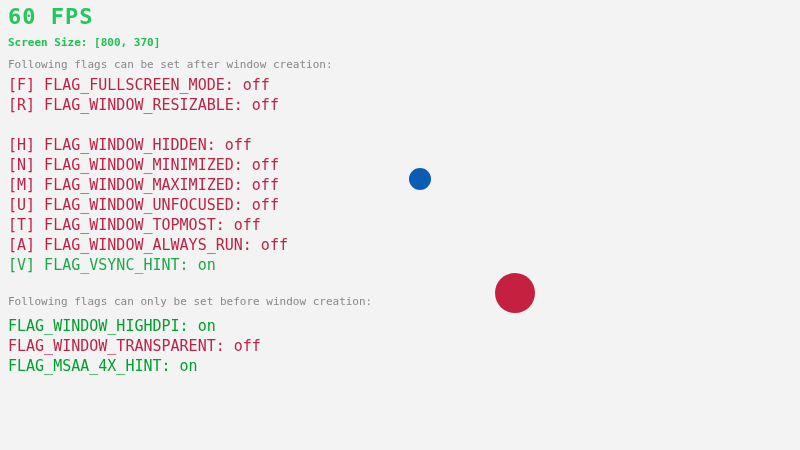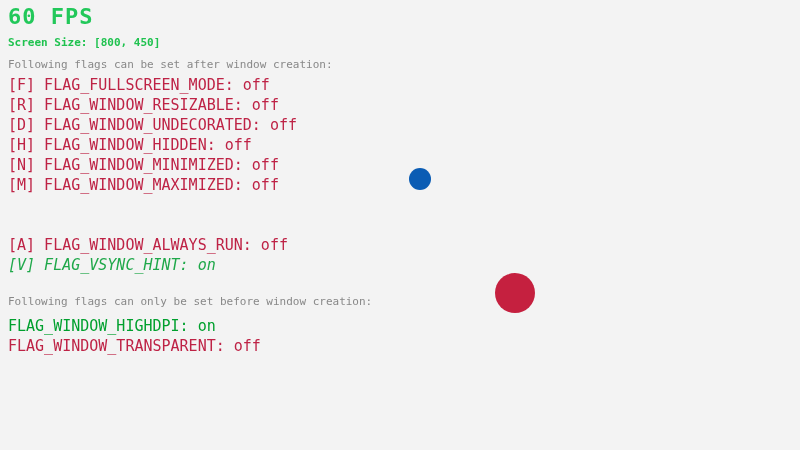--- a/index.html
+++ b/index.html
@@ -54,21 +54,21 @@
   #hdr-before { top: 296px; }
 
   .flag-line {
     position: absolute;
     left: 8px;
     font-size: 15px;
     line-height: 1;
     white-space: pre;
   }
   .flag-off { color: #be2245; }
-  .flag-on  { color: #1fa84a; font-style: italic; }
+  .flag-on  { color: #1fa84a; }
   .flag-on-pre { color: #00a02e; }
 
   
   .ball {
     position: absolute;
     border-radius: 50%;
   }
   #ball-blue {
     left: 409px;
     top: 168px;
@@ -84,34 +84,36 @@
     background: #c5203f;
   }
 </style>
 </head>
 <body>
 
 <div id="app" style="background: rgb(243, 243, 243);">
 
   <div class="fps" style="color: rgb(34, 200, 90);">60 FPS</div>
 
-  <div class="screen-size" style="color: rgb(31, 194, 79);">Screen Size: [800, 450]</div>
+  <div class="screen-size" style="color: rgb(31, 194, 79);">Screen Size: [800, 370]</div>
 
   <div id="hdr-after" class="section-header">Following flags can be set after window creation:</div>
 
   <div class="flag-line flag-off" style="top:78px">[F] FLAG_FULLSCREEN_MODE: off</div>
   <div class="flag-line flag-off" style="top:98px">[R] FLAG_WINDOW_RESIZABLE: off</div>
-  <div class="flag-line flag-off" style="top:118px">[D] FLAG_WINDOW_UNDECORATED: off</div>
   <div class="flag-line flag-off" style="top:138px">[H] FLAG_WINDOW_HIDDEN: off</div>
   <div class="flag-line flag-off" style="top:158px">[N] FLAG_WINDOW_MINIMIZED: off</div>
   <div class="flag-line flag-off" style="top:178px">[M] FLAG_WINDOW_MAXIMIZED: off</div>
+  <div class="flag-line flag-off" style="top:198px">[U] FLAG_WINDOW_UNFOCUSED: off</div>
+  <div class="flag-line flag-off" style="top:218px">[T] FLAG_WINDOW_TOPMOST: off</div>
   <div class="flag-line flag-off" style="top:238px">[A] FLAG_WINDOW_ALWAYS_RUN: off</div>
   <div class="flag-line flag-on" style="top:258px">[V] FLAG_VSYNC_HINT: on</div>
 
   <div id="hdr-before" class="section-header">Following flags can only be set before window creation:</div>
 
   <div class="flag-line flag-off" style="top:339px">FLAG_WINDOW_TRANSPARENT: off</div>
   <div class="flag-line flag-on-pre" style="top:319px">FLAG_WINDOW_HIGHDPI: on</div>
+  <div class="flag-line flag-on-pre" style="top:359px">FLAG_MSAA_4X_HINT: on</div>
 
   <div id="ball-blue" class="ball" style="left: 409px; top: 168px; width: 22px; height: 22px; background: rgb(10, 92, 180);"></div>
   <div id="ball-red" class="ball" style="left: 495px; top: 273px; width: 40px; height: 40px; background: rgb(197, 32, 63);"></div>
 
 </div>
 
 </body></html>

